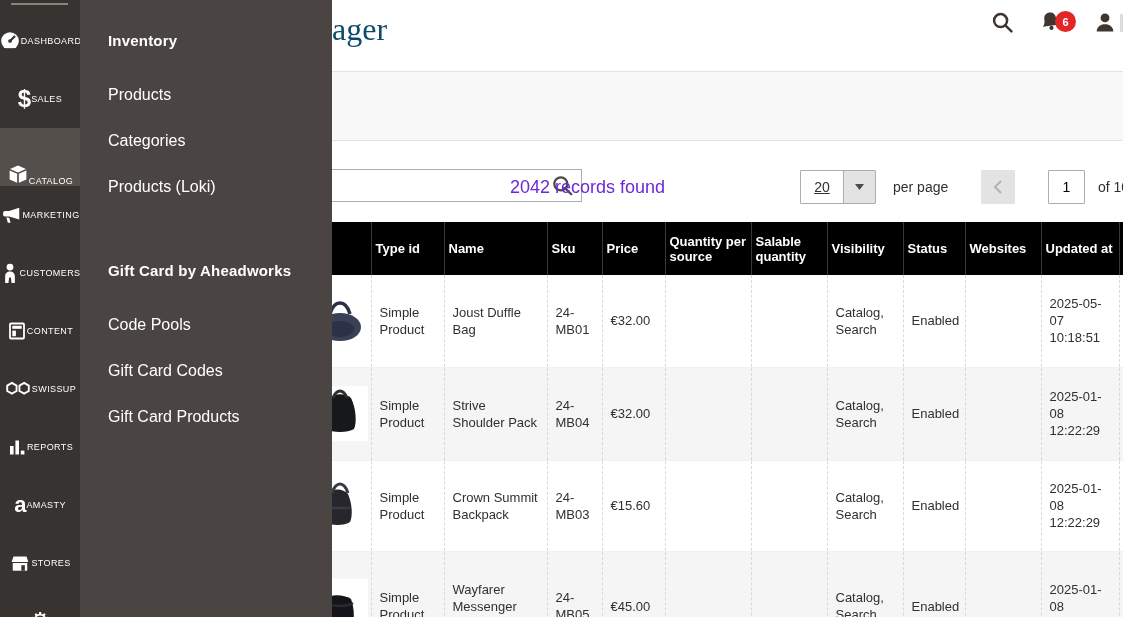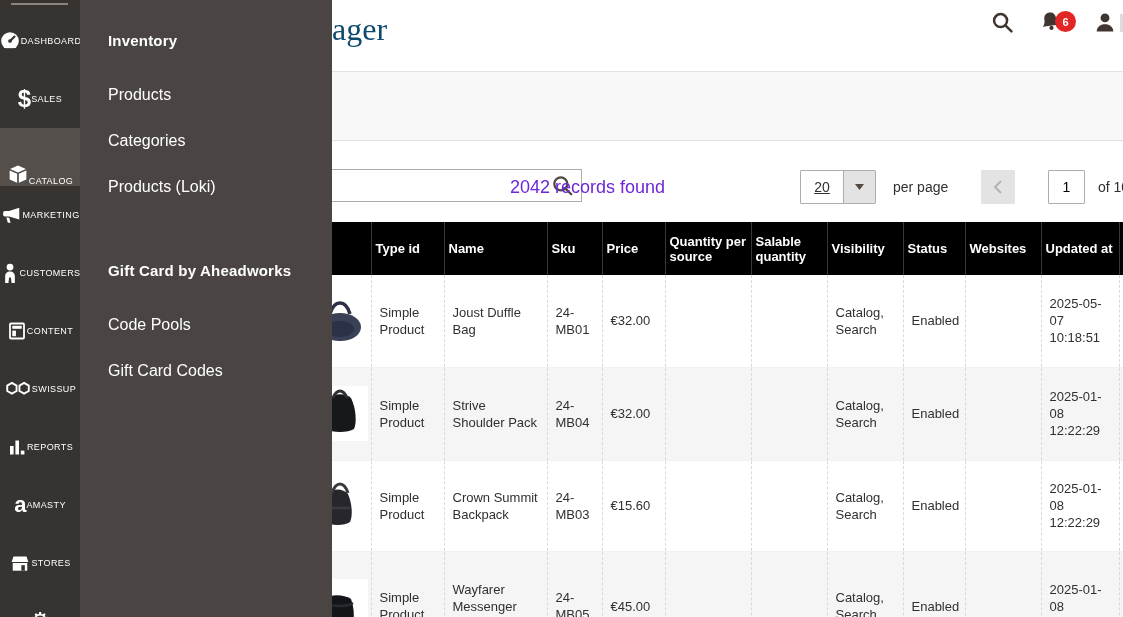--- a/index.html
+++ b/index.html
@@ -340,13 +340,14 @@
 </div>
 
 <div class="flyout">
   <div class="flyout-heading">Inventory</div>
   <div class="flyout-item">Products</div>
   <div class="flyout-item">Categories</div>
   <div class="flyout-item">Products (Loki)</div>
   <div class="flyout-heading second">Gift Card by Aheadworks</div>
   <div class="flyout-item">Code Pools</div>
   <div class="flyout-item">Gift Card Codes</div>
+  <div class="flyout-item">Gift Card Products</div>
 </div>
 
 </body></html>

